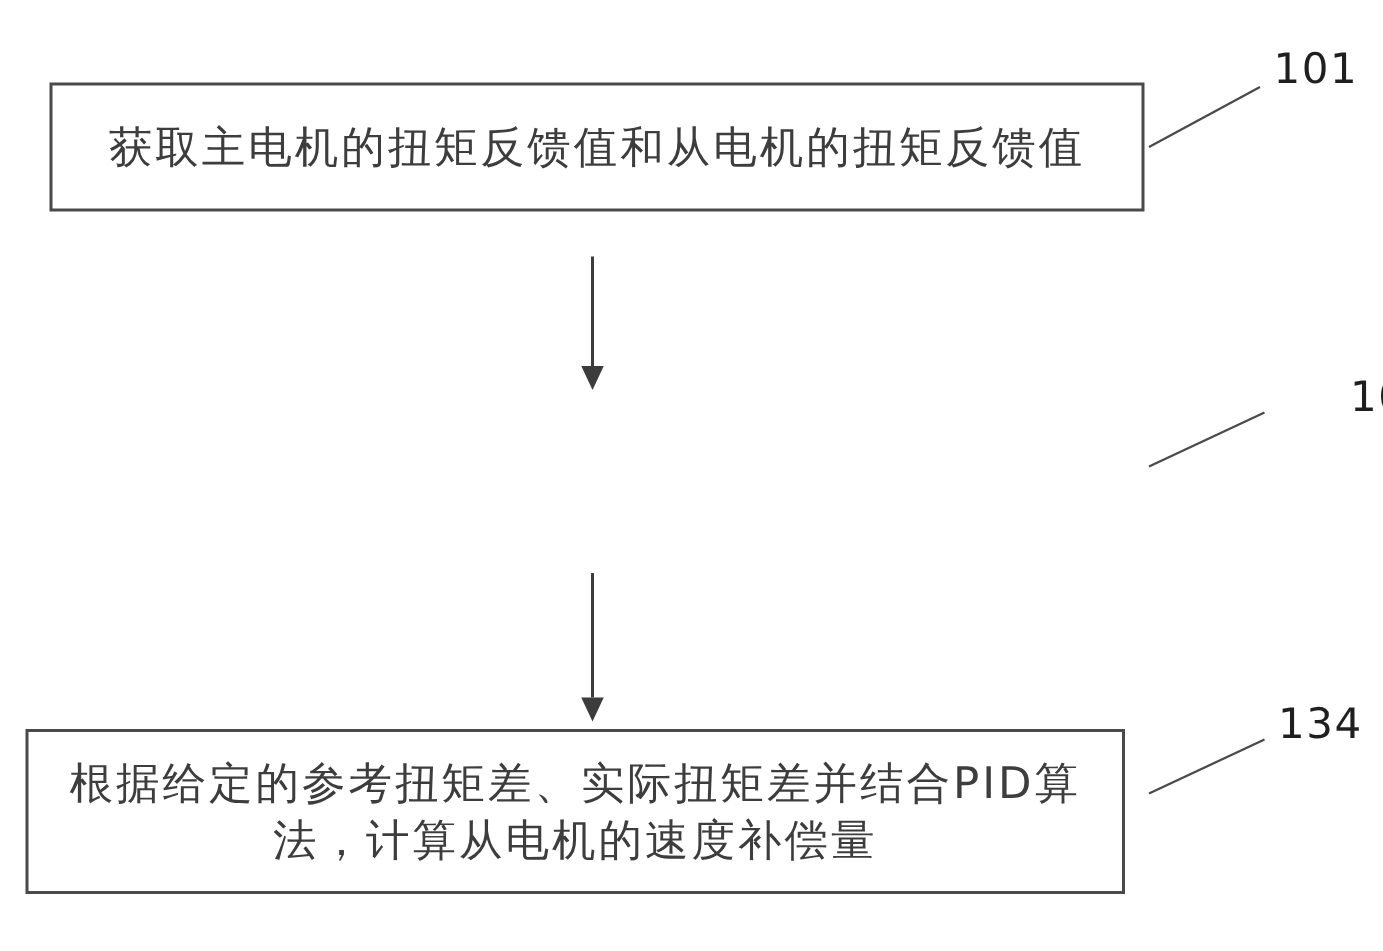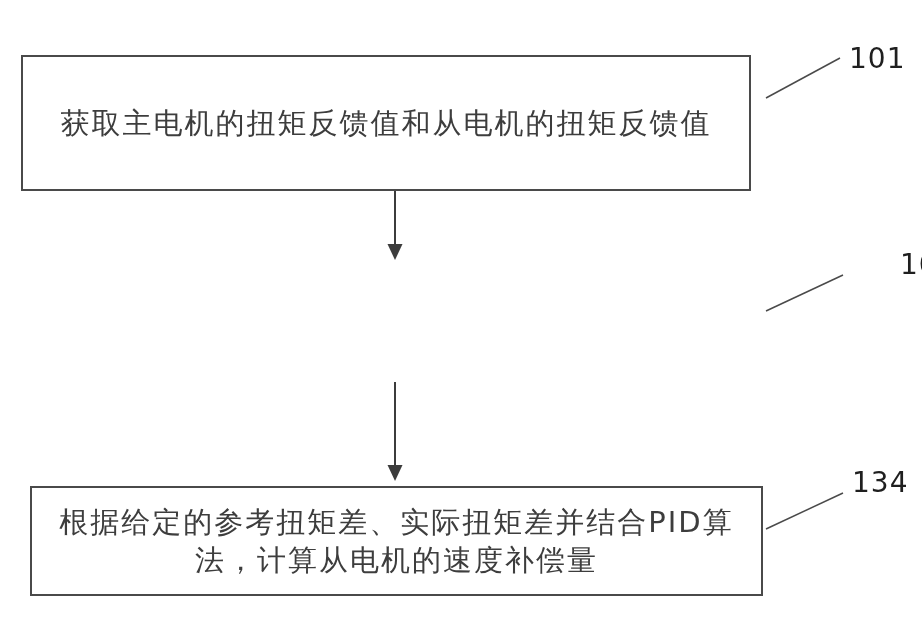--- a/index.html
+++ b/index.html
@@ -65,29 +65,29 @@
     <g>
       <line x1="395" y1="382" x2="395" y2="465" stroke="#3c3c3c" stroke-width="2"></line>
       <polygon points="387.5,465 402.5,465 395,481" fill="#3c3c3c"></polygon>
     </g>
 
     <line x1="766" y1="98" x2="840" y2="58" stroke="#4a4a4a" stroke-width="1.5"></line>
     <line x1="766" y1="311" x2="843" y2="275" stroke="#4a4a4a" stroke-width="1.5"></line>
     <line x1="766" y1="529" x2="843" y2="493" stroke="#4a4a4a" stroke-width="1.5"></line>
   </svg>
 
-  <div class="step-box" style="left:21px; top:55px; width:730px; height:136px;">
+  <div class="step-box" style="left:33px; top:55px; width:730px; height:86px;">
     <div class="step-text">获取主电机的扭矩反馈值和从电机的扭矩反馈值</div>
   </div>
 
 
-  <div class="step-box" style="left:30px; top:486px; width:733px; height:110px;">
+  <div class="step-box" style="left:17px; top:486px; width:733px; height:110px;">
     <div class="step-text">根据给定的参考扭矩差、实际扭矩差并结合PID算
 法，计算从电机的速度补偿量</div>
   </div>
 
-  <div class="ref-label" style="left:849px; top:29px;margin-top:13px;">101</div>
+  <div class="ref-label" style="left:849px; top:29px;">101</div>
 
   <div class="ref-label" style="left:900px; top:248px;">102</div>
 
   <div class="ref-label" style="left:852px; top:466px;">134</div>
 
 </div>
 
 </body></html>

